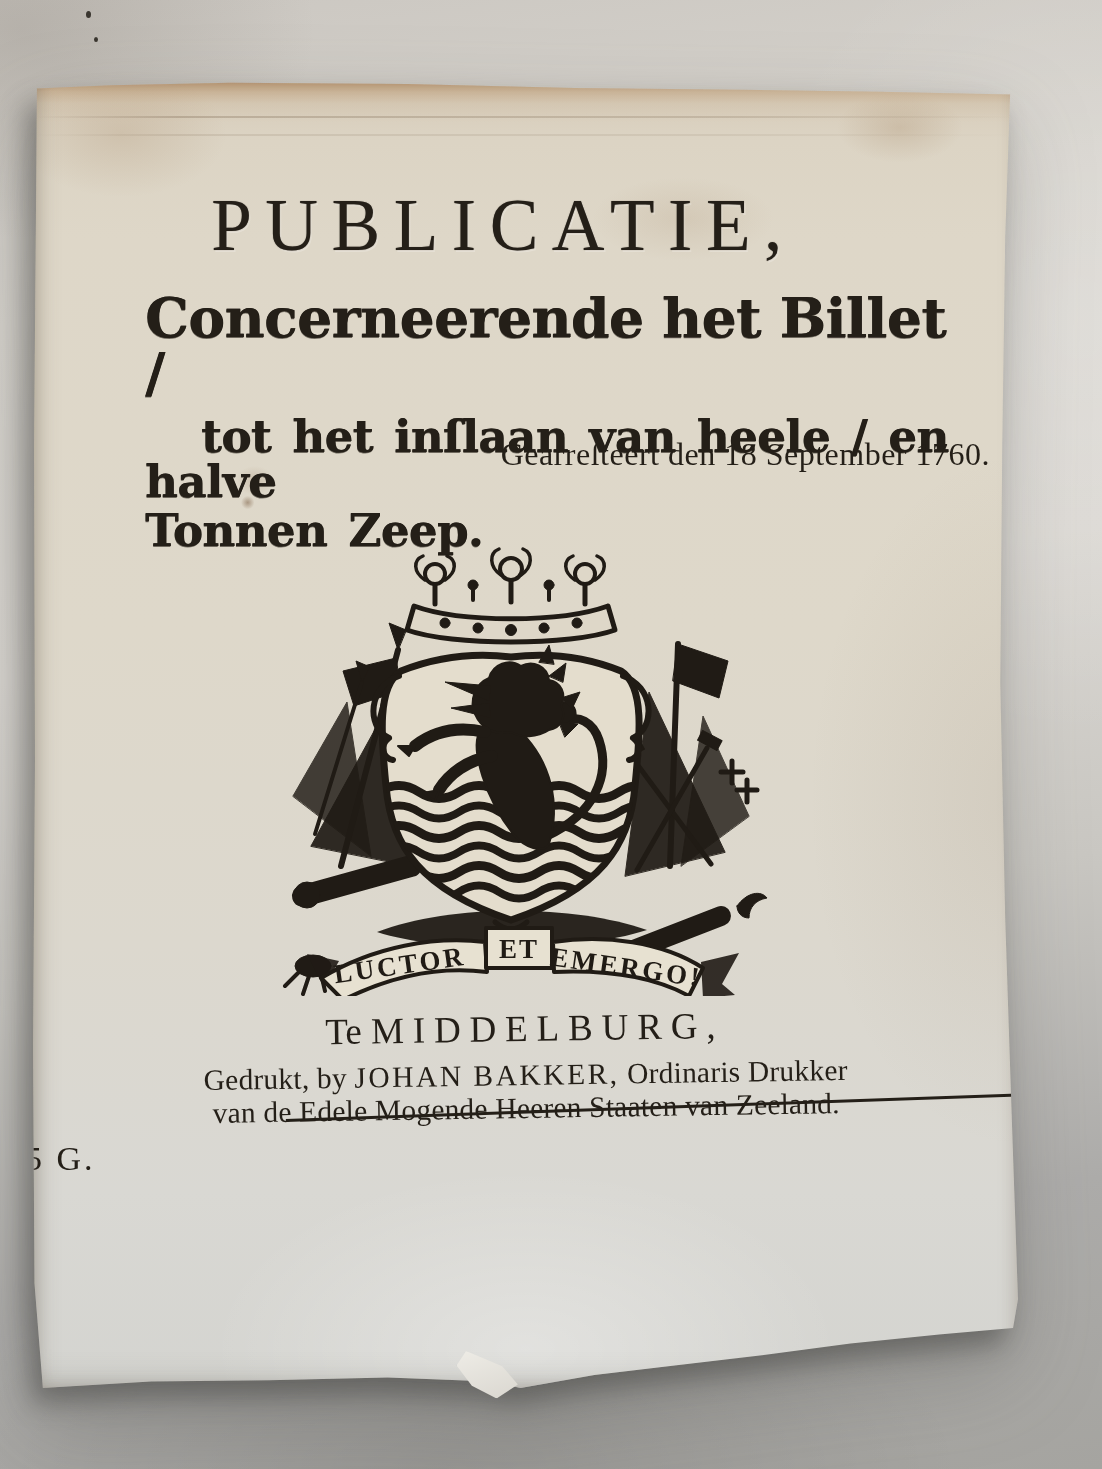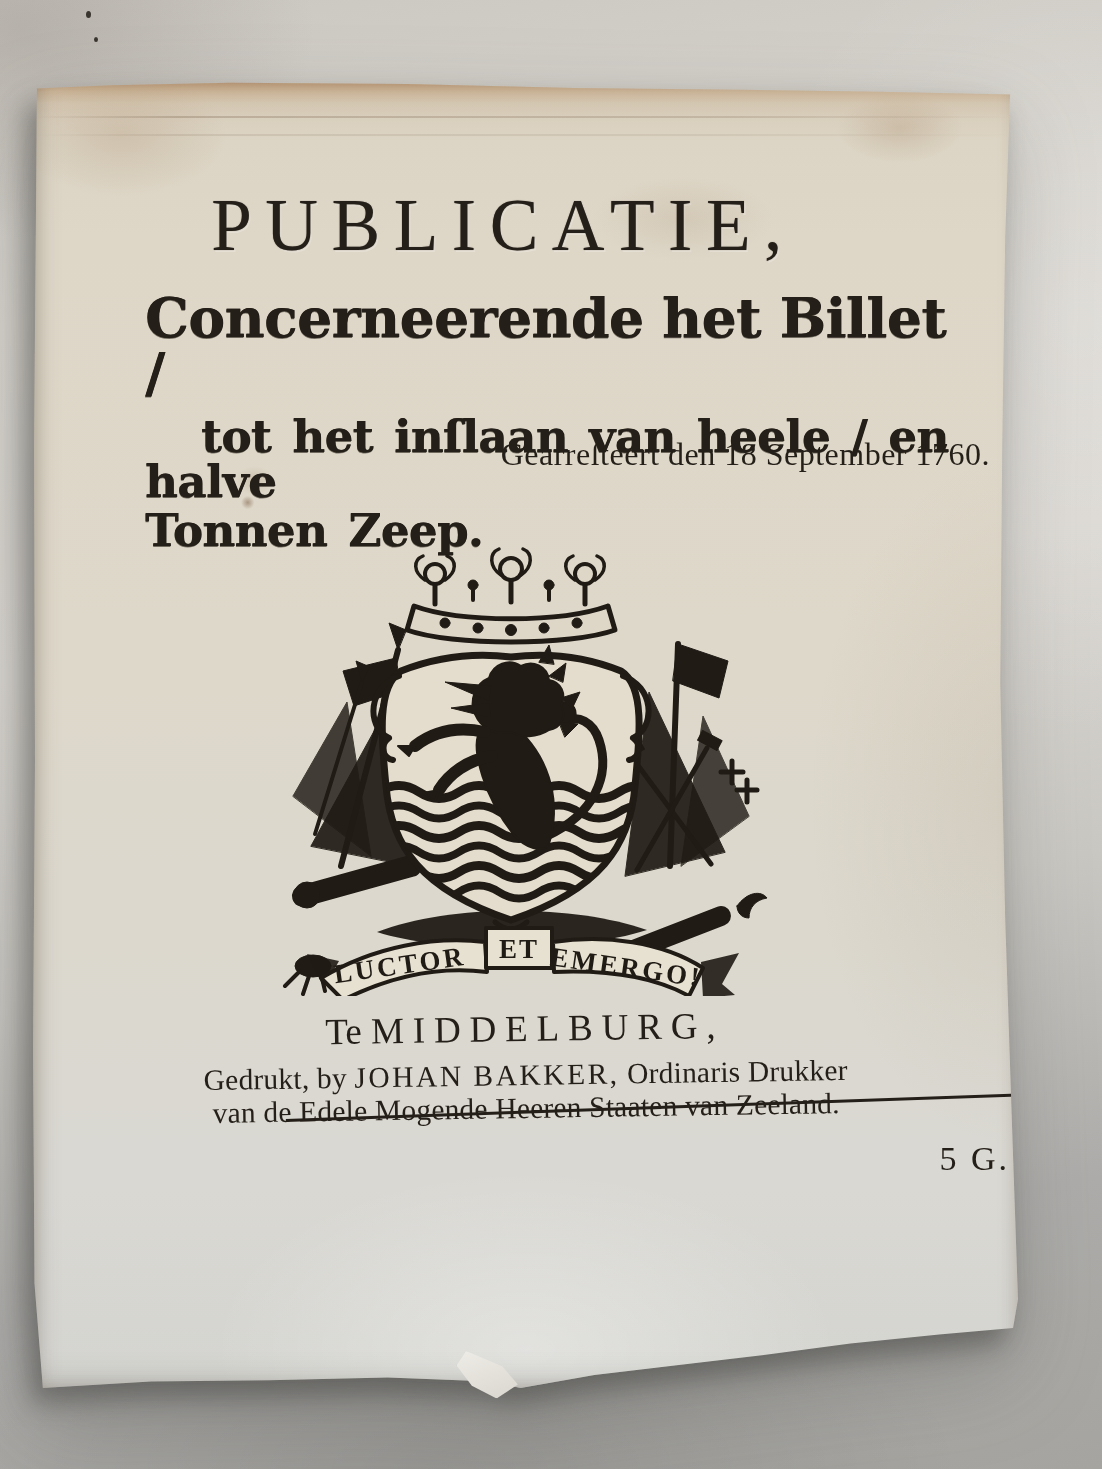--- a/index.html
+++ b/index.html
@@ -52,21 +52,21 @@
   .dateline{left:0;width:100%;top:354px;text-align:right;font-size:32px;
     transform:translateX(-28px);letter-spacing:.5px;}
   .emblem{left:216px;top:452px;width:524px;height:462px;}
   .imprint{left:0;width:100%;top:925px;text-align:center;transform:rotate(-0.9deg);}
   .city{font-size:37px;}
   .city .sp{letter-spacing:.24em;}
   .rule{left:133px;width:748px;top:58px;height:2.5px;background:#241f18;
     position:relative;transform:rotate(-1.1deg);margin:0 auto 6px auto;}
   .printer{font-size:29.5px;line-height:1.12;letter-spacing:.2px;}
   .printer .name{letter-spacing:2.5px;}
-  .price{left:0;width:100%;top:1058px;text-align:right;font-size:34px;letter-spacing:3px;transform:translateX(-8px);}
+  .price{left:0;width:100%;top:1058px;text-align:left;font-size:34px;letter-spacing:3px;transform:translateX(-8px);}
   .scrap{left:455px;top:1356px;width:64px;height:40px;background:linear-gradient(150deg,#eeece6,#d9d6cf);
     clip-path:polygon(10% 0,70% 18%,100% 55%,72% 100%,30% 82%,0 40%);transform:rotate(12deg);
     box-shadow:0 3px 5px rgba(50,50,48,.4);}
   svg text{font-family:"Liberation Serif", serif;font-weight:bold;fill:#201b15;}
 </style>
 </head>
 <body>
 
 <div class="scene">
 

